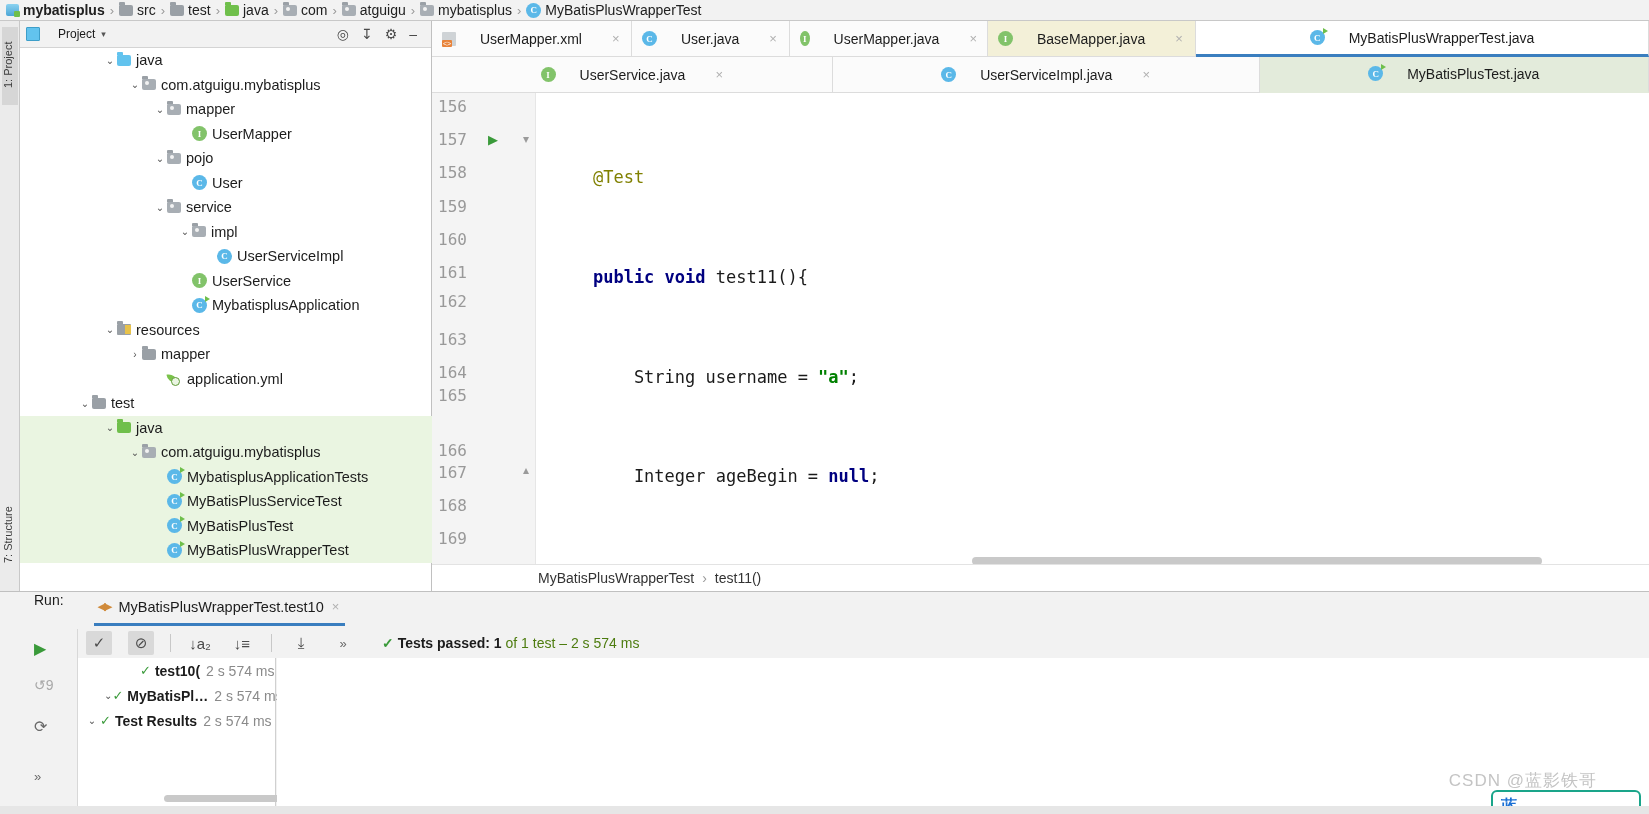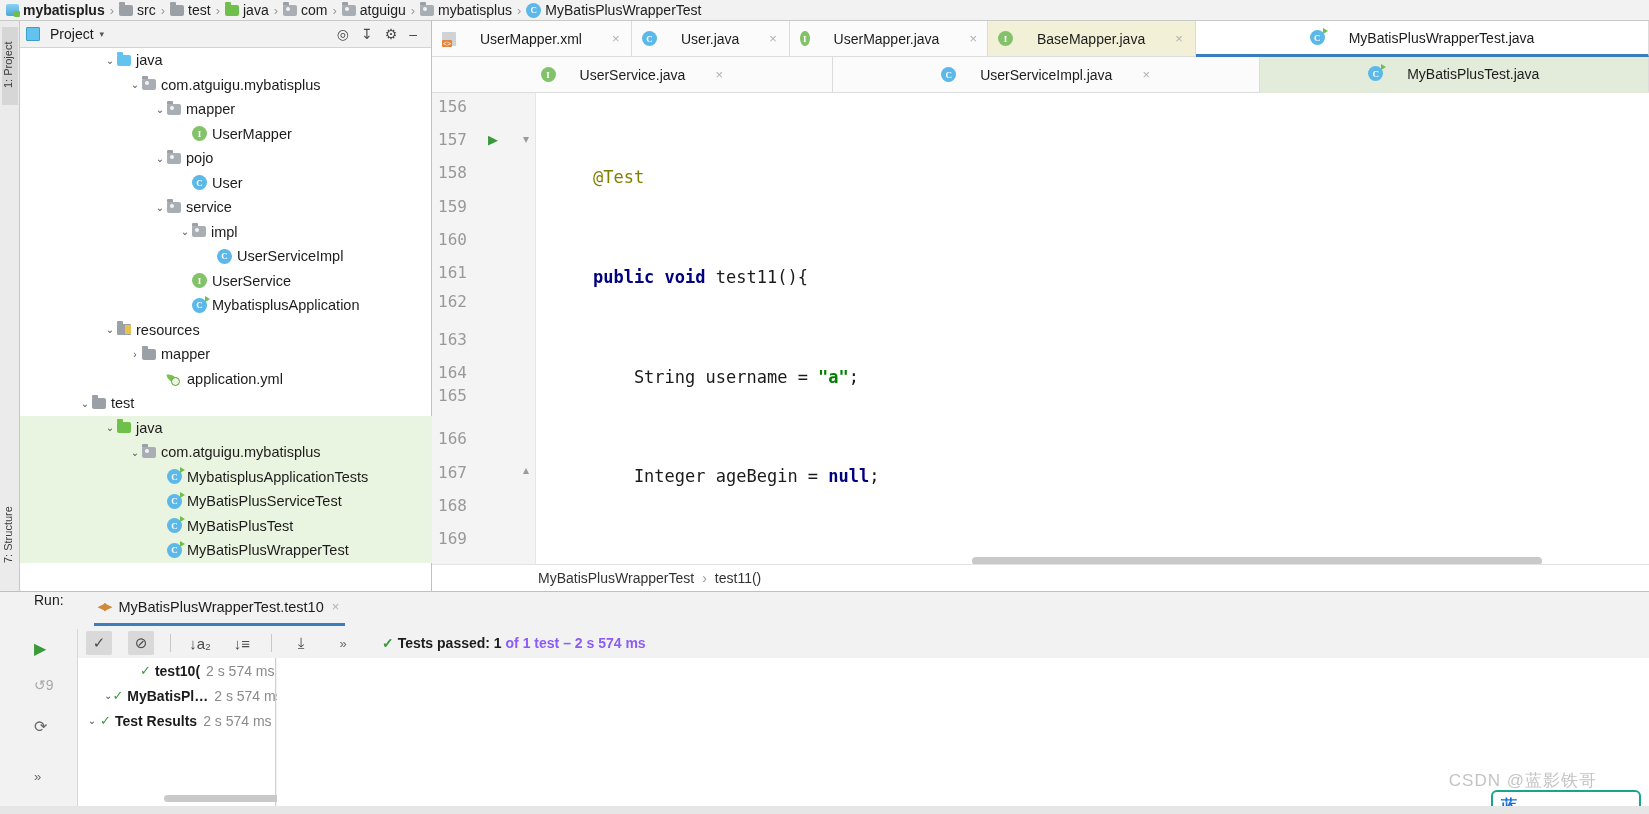--- a/index.html
+++ b/index.html
@@ -76,21 +76,21 @@
 
   
   .projwin {
     position: absolute; left: 20px; top: 21px; width: 412px; height: 570px;
     background: #ffffff; border-right: 1px solid #c0c0c0;
   }
   .projhdr {
     height: 27px; background: #f2f2f2; border-bottom: 1px solid #d4d4d4;
     display: flex; align-items: center; padding: 0 6px;
   }
-  .projhdr .ttl { font-size: 14px; margin-left: 10px; }
+  .projhdr .ttl { font-size: 12px; margin-left: 18px; }
   .projhdr .tri { font-size: 9px; margin-left: 6px; color: #555; }
   .projhdr .tools { margin-left: auto; display: flex; align-items: center; gap: 12px; padding-right: 8px; }
   .projhdr .tools span { font-size: 14px; color: #4a4a4a; line-height: 1; }
   .proj-sqicon { width:14px;height:14px;background:#62c3ee;border:1px solid #3d9ec9;border-radius:1px;}
 
   .tree { position: absolute; left: 0; top: 27px; width: 412px; height: 543px; overflow: hidden; font-size: 14px; }
   .trow { height: 24.5px; display: flex; align-items: center; white-space: nowrap; }
   .trow.hl { background: #eaf5e1; }
   .twist { width: 14px; font-size: 10px; color: #555; text-align: center; flex: 0 0 auto; }
   .twist.none { visibility: hidden; }
@@ -153,21 +153,21 @@
   .runtoolbar { position:absolute; left:20px; top:37px; width:58px; height:177px; background:#f2f2f2; border-right:1px solid #d8d8d8; }
   .rtb { position:absolute; left:14px; font-size:16px; color:#6a6a6a; }
 
   .runtoolbar2 { position:absolute; left:78px; top:37px; width:1571px; height:28px; background:#f2f2f2; display:flex; align-items:center; gap:16px; padding-left:8px; }
   .tbtn { width:26px; height:24px; display:flex; align-items:center; justify-content:center; font-size:15px; color:#4a4a4a; }
   .tbtn.pressed { background:#d9d9d9; border-radius:2px; }
   .tsep { width:1px; height:18px; background:#c8c8c8; }
   .status-text { margin-left:10px; font-size:14px; color:#1c1c1c; }
   .status-text .ok { color:#3a9a3a; font-weight:bold; }
   .status-text b { font-weight:bold; }
-  .status-text .dim { color:#8b5cf6;font-weight:bold; }
+  .status-text .dim { color:#4d7c0f; }
 
   .testtree { position:absolute; left:78px; top:66px; width:198px; height:148px; background:#ffffff; border-right:1px solid #d0d0d0; font-size:14px; }
   .ttrow { height:25px; display:flex; align-items:center; white-space:nowrap; }
   .ttrow .tw { width:16px; font-size:10px; color:#555; text-align:center; }
   .ttrow .ck { color:#3a9a3a; font-size:13px; margin-right:4px; }
   .ttrow .nm { font-weight:bold; color:#1c1c1c; }
   .ttrow .dur { color:#8a8a8a; font-weight:normal; margin-left:6px; }
   .tt-scroll { position:absolute; left:86px; bottom:4px; width:150px; height:7px; background:#c9c9c9; border-radius:4px; }
 
   .console {
@@ -409,21 +409,21 @@
       <div class="lineno" style="top:4px">156</div>
       <div class="lineno" style="top:37px">157</div>
       <div class="lineno" style="top:70px">158</div>
       <div class="lineno" style="top:104px">159</div>
       <div class="lineno" style="top:137px">160</div>
       <div class="lineno" style="top:170px">161</div>
       <div class="lineno" style="top:199px">162</div>
       <div class="lineno" style="top:237px">163</div>
       <div class="lineno" style="top:270px">164</div>
       <div class="lineno" style="top:293px">165</div>
-      <div class="lineno" style="top:336px">166</div>
+      <div class="lineno" style="top:348px">166</div>
       <div class="lineno" style="top:370px">167</div>
       <div class="lineno" style="top:403px">168</div>
       <div class="lineno" style="top:436px">169</div>
       <div class="runarrow" style="top:39px">▶</div>
       <div class="foldmark" style="top:39px">▾</div>
       <div class="foldmark" style="top:370px">▴</div>
     </div>
 
     <div class="code">
       <div class="cl"><span class="an">    @Test</span></div>

